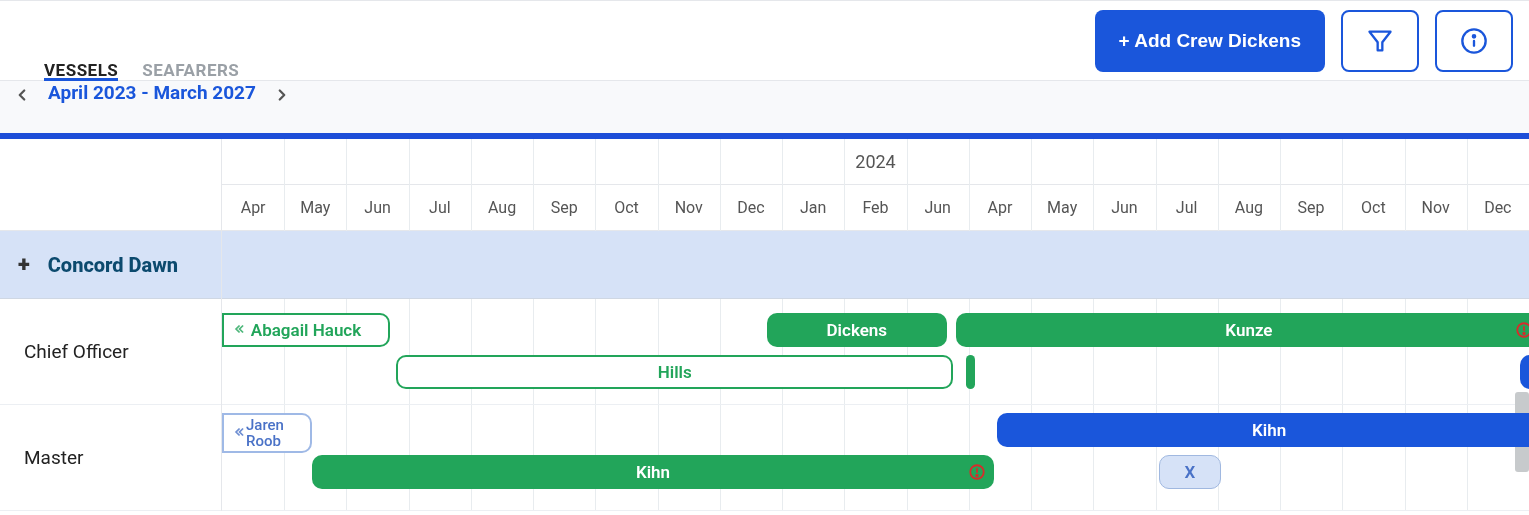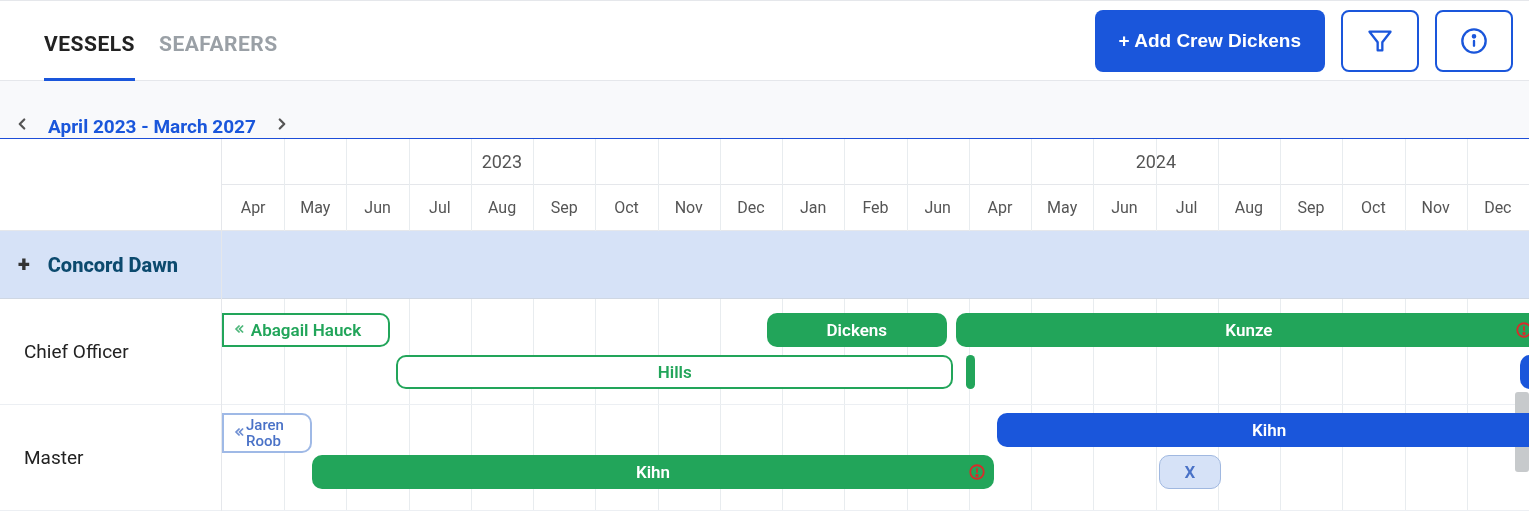--- a/index.html
+++ b/index.html
@@ -18,25 +18,24 @@
     display: flex;
     align-items: center;
     justify-content: space-between;
     border-bottom: 1px solid #e5e7eb;
     border-top: 1px solid #e5e7eb;
     height: 81px;
     padding: 0 16px 0 44px;
   }
   .tabs { display: flex; gap: 24px; align-items: flex-end; height: 100%; }
   .tab {
-    font-size: 21px;
+    font-size: 17px;
     font-weight: 700;
     color: #9aa0a6;
     letter-spacing: 0.5px;
-    padding-bottom: 24px;
     padding-top: 24px;
     cursor: pointer;
     position: relative;
   }
   .tab.active { color: #222; }
   .tab.active::after {
     content: "";
     position: absolute;
     left: 0; right: 0; bottom: -1px;
     height: 3px;
@@ -65,24 +64,24 @@
     width: 78px;
     display: flex;
     align-items: center;
     justify-content: center;
     cursor: pointer;
   }
 
   
   .range-bar {
     height: 58px;
-    border-bottom: 1px solid #1d4ed8;
+    border-bottom: 6px solid #1d4ed8;
     background: #f8f9fb;
     display: flex;
-    align-items: flex-end;
+    align-items: flex-start;
     padding-left: 8px;
     gap: 12px;
   }
   .chev-btn {
     background: none;
     border: none;
     cursor: pointer;
     color: #555;
     width: 28px; height: 28px;
     display: flex; align-items: center; justify-content: center;
@@ -329,21 +328,20 @@
         <div class="vline" style="left: 66.6667%;"></div>
         <div class="vline" style="left: 71.4286%;"></div>
         <div class="vline" style="left: 76.1905%;"></div>
         <div class="vline" style="left: 80.9524%;"></div>
         <div class="vline" style="left: 85.7143%;"></div>
         <div class="vline" style="left: 90.4762%;"></div>
         <div class="vline" style="left: 95.2381%;"></div>
       </div>
 
     <div class="years-row">
-      <div class="year-cell" style="flex: 9">2023</div>
       <div class="year-cell" style="flex: 12; border-right:none">2024</div>
     </div>
 
     <div class="months-row" id="months-row">
         <div class="month-cell">Apr</div>
         <div class="month-cell">May</div>
         <div class="month-cell">Jun</div>
         <div class="month-cell">Jul</div>
         <div class="month-cell">Aug</div>
         <div class="month-cell">Sep</div>

